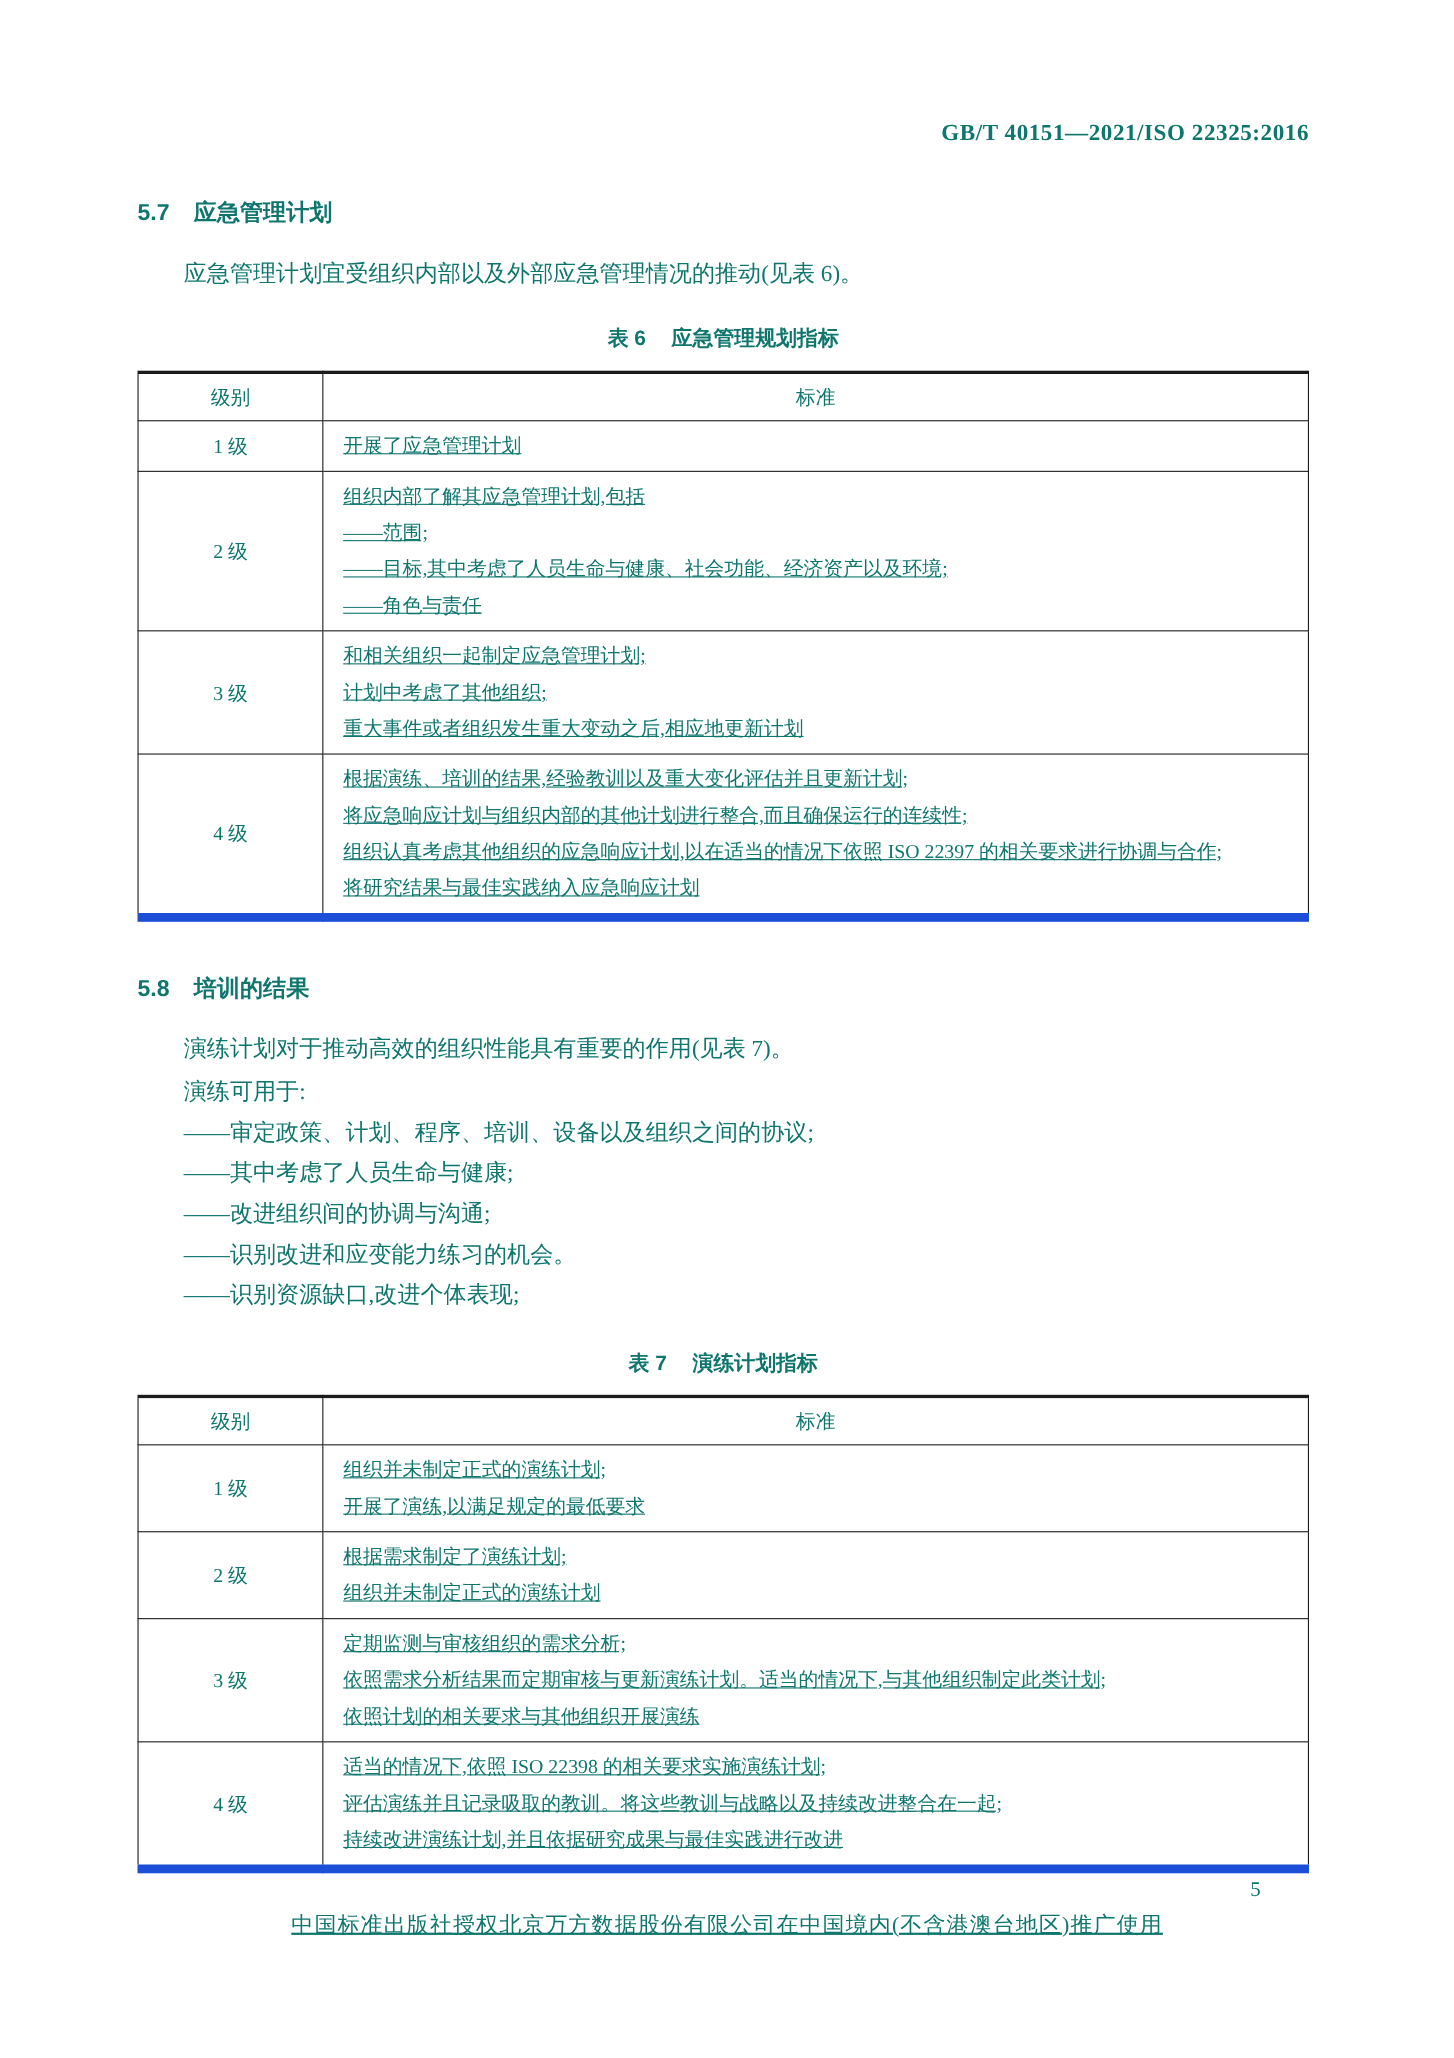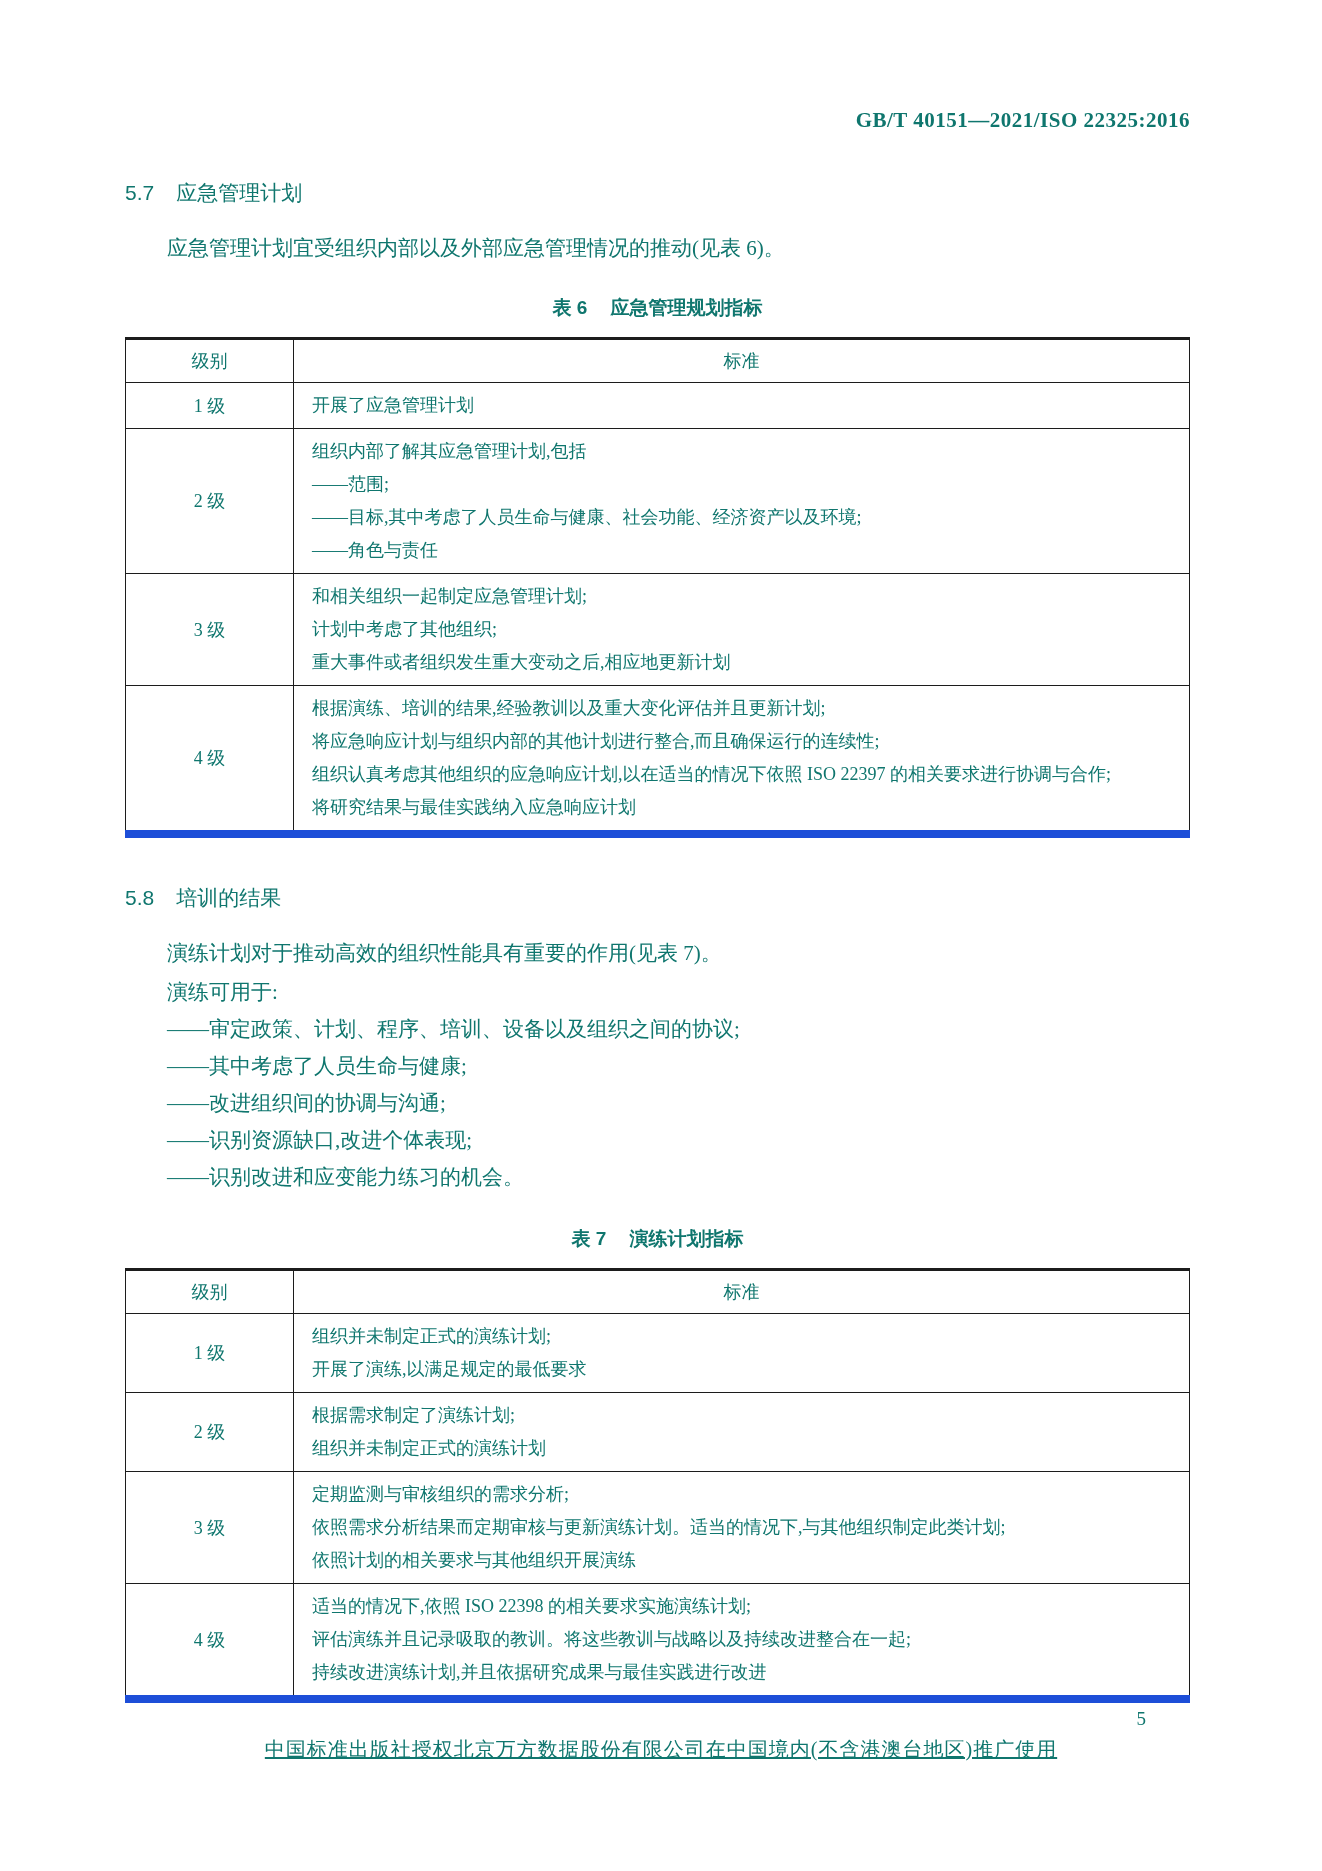--- a/index.html
+++ b/index.html
@@ -8,21 +8,21 @@
     font-family:"Liberation Serif","DejaVu Serif",serif;
     color:#0f766e;overflow:hidden;box-sizing:border-box;
   }
   .content{position:absolute;left:125px;width:1065px;top:0;}
   .doc-header{
     padding-top:108px;text-align:right;font-weight:bold;font-size:21px;
     letter-spacing:0.5px;
   }
   .section-heading{
     margin-top:46px;font-family:"Liberation Sans","DejaVu Sans",sans-serif;
-    font-weight:normal;font-size:21px;display:flex;align-items:baseline;
+    font-weight:bold;font-size:21px;display:flex;align-items:baseline;
   }
   .section-heading .sec-num{margin-right:22px;}
   .body-para{
     margin:24px 0 0 0;font-size:21px;line-height:34px;text-indent:2em;
   }
   .intro-line{margin:4px 0 0 0;font-size:21px;line-height:37px;text-indent:2em;}
   .dash-item{font-size:21px;line-height:37px;text-indent:2em;}
   .table-caption{
     margin-top:30px;text-align:center;
     font-family:"Liberation Sans","DejaVu Sans",sans-serif;
@@ -37,21 +37,21 @@
   table.std-table th,table.std-table td{
     border:1px solid #1c1c1c;
   }
   table.std-table th{
     font-weight:normal;height:40px;text-align:center;font-size:18px;
   }
   td.level-cell{
     width:165px;text-align:center;vertical-align:middle;
   }
   td.criteria-cell{padding:6px 18px;}
-  .cell-line{line-height:33px;}
+  .cell-line{line-height:33px;text-decoration:underline;}
   .page-number{
     position:absolute;top:1708px;right:176px;font-size:19px;
   }
   .doc-footer{
     position:absolute;top:1736px;left:0;width:100%;text-align:center;
     font-size:20px;letter-spacing:1px;text-decoration:underline;
   }
 </style>
 </head>
 <body>
@@ -122,22 +122,22 @@
       <span class="sec-num">5.8</span>
       <span>培训的结果</span>
     </div>
 
     <p class="body-para">演练计划对于推动高效的组织性能具有重要的作用(见表 7)。</p>
     <div class="intro-line">演练可用于:</div>
 
     <div class="dash-item">——审定政策、计划、程序、培训、设备以及组织之间的协议;</div>
     <div class="dash-item">——其中考虑了人员生命与健康;</div>
     <div class="dash-item">——改进组织间的协调与沟通;</div>
+    <div class="dash-item">——识别改进和应变能力练习的机会。</div>
     <div class="dash-item">——识别资源缺口,改进个体表现;</div>
-    <div class="dash-item">——识别改进和应变能力练习的机会。</div>
 
     <div class="table-caption">
       <span class="cap-label">表 7</span>
       <span>演练计划指标</span>
     </div>
 
     <table class="std-table">
       <thead>
         <tr>
           <th>级别</th>

